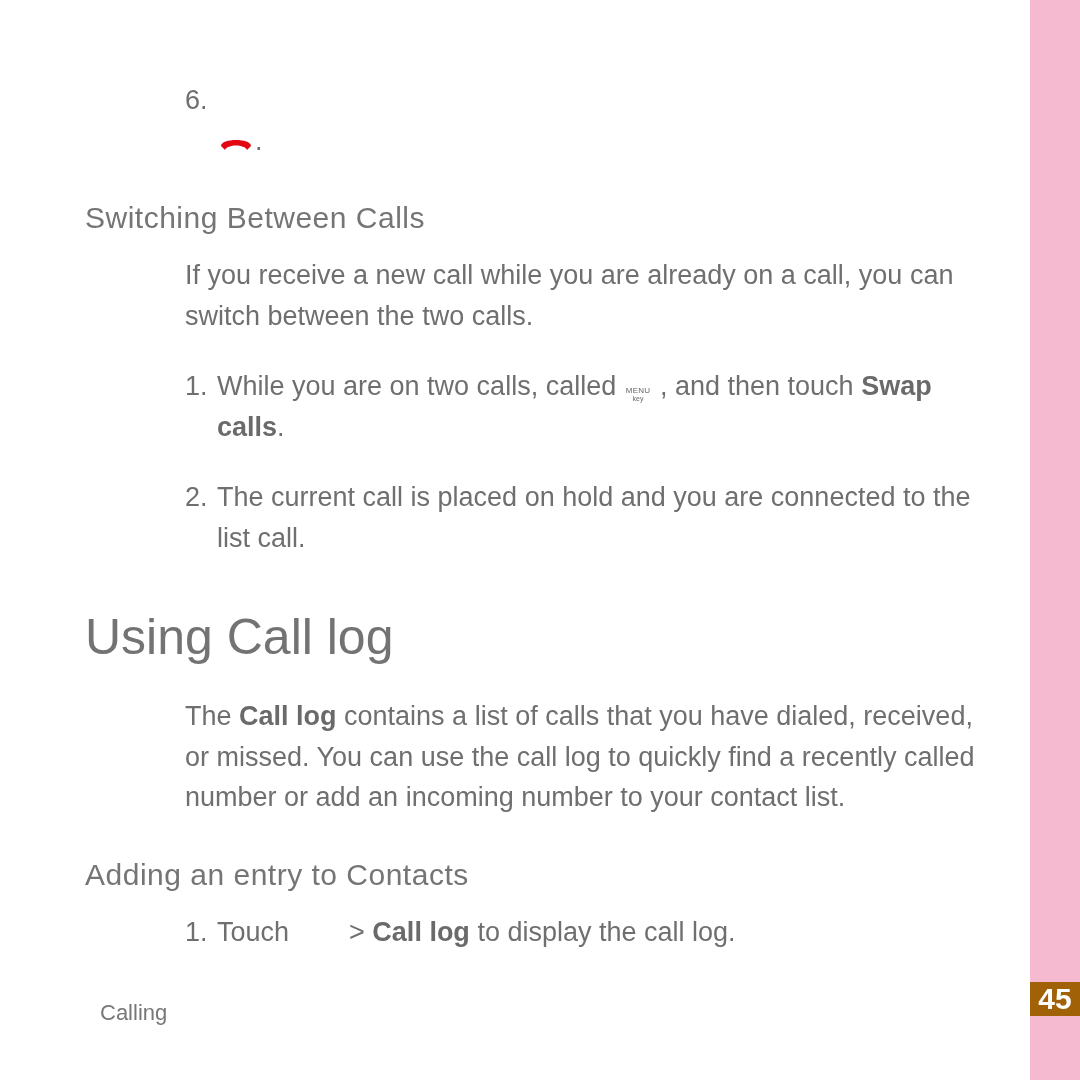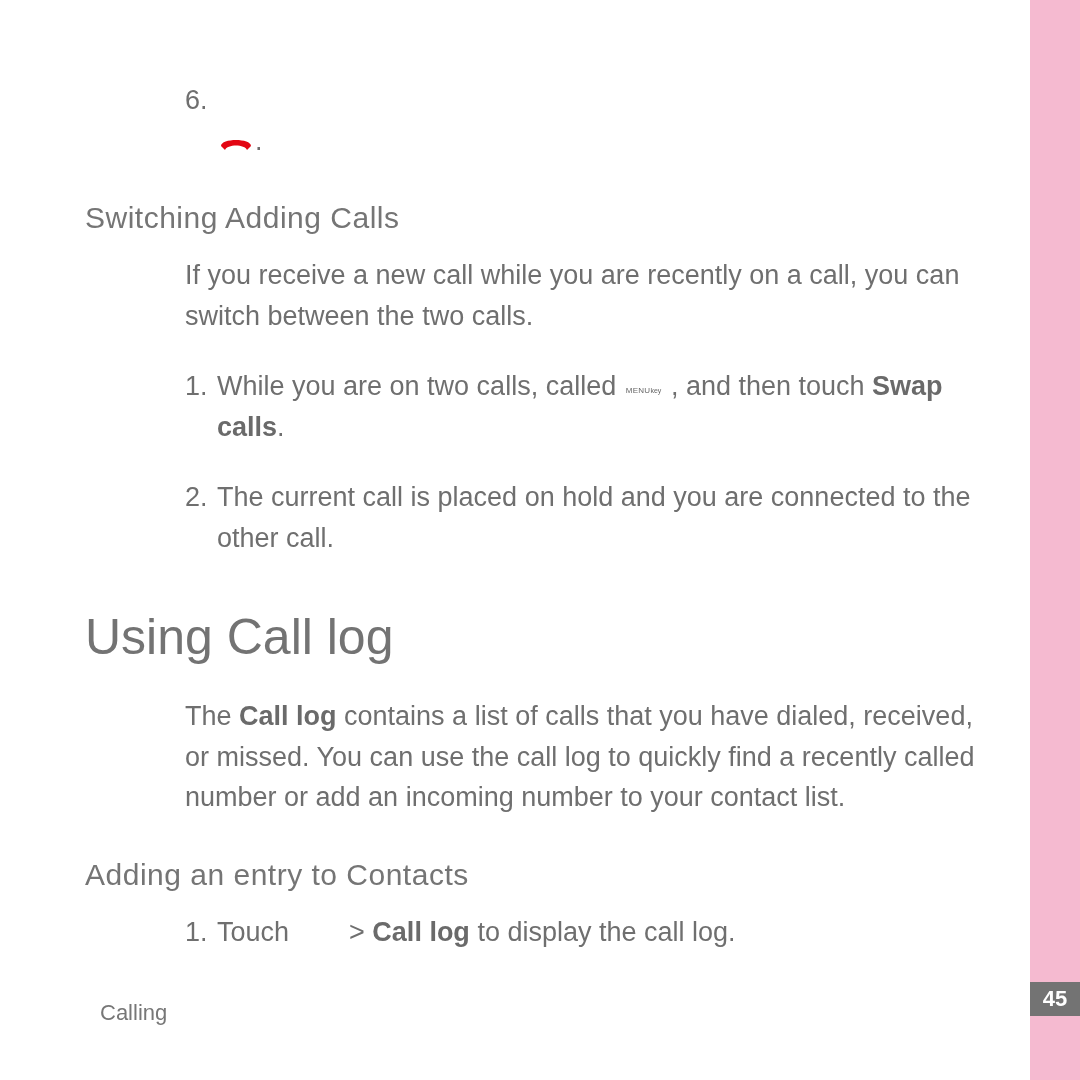--- a/index.html
+++ b/index.html
@@ -31,23 +31,23 @@
     width: 50px;
     height: 1080px;
     background: #f5bad0;
   }
   .page-num {
     position: absolute;
     right: 0;
     bottom: 64px;
     width: 50px;
     height: 34px;
-    background: #737373;
+    background: #a16207;
     color: #ffffff;
-    font-size: 22px;
+    font-size: 30px;
     font-weight: bold;
     display: flex;
     align-items: center;
     justify-content: center;
   }
   .footer-label {
     position: absolute;
     left: 100px;
     bottom: 54px;
     font-size: 22px;
@@ -88,21 +88,21 @@
     flex: 1;
   }
   .bold { font-weight: bold; color:#6a6a6a; }
   .endcall-icon {
     display: inline-block;
     vertical-align: -4px;
   }
   .endcall-icon svg { display:block; }
   .menu-key {
     display: inline-flex;
-    flex-direction: row;
+    flex-direction: column;
     align-items: center;
     justify-content: center;
     font-size: 8px;
     line-height: 8px;
     color: #666;
     vertical-align: 2px;
     padding: 0 2px;
   }
   .menu-key .l1 { font-size:8px; letter-spacing:0.3px;}
   .menu-key .l2 { font-size:7px; }
@@ -123,40 +123,40 @@
       <div class="body">
         <br>
         <span class="endcall-icon">
           <svg width="38" height="22" viewBox="0 0 38 22">
             <path d="M4 14 C 4 6, 34 6, 34 14 L 30 18 C 28 12, 10 12, 8 18 Z" fill="#e30613"></path>
           </svg>
         </span><span>.</span>
       </div>
     </div>
 
-    <div class="h2">Switching Adding Calls</div>
+    <div class="h2">Switching Between Calls</div>
 
-    <div class="para">If you receive a new call while you are recently on a call, you can switch between the two calls.</div>
+    <div class="para">If you receive a new call while you are already on a call, you can switch between the two calls.</div>
 
     <div class="numitem">
       <div class="num">1.</div>
       <div class="body">
         <span>While you are on two calls, called </span>
         <span class="menu-key">
           <span class="l1">MENU</span>
           <span class="l2">key</span>
         </span>
         <span>, and then touch </span>
         <span class="bold">Swap calls</span><span>.</span>
       </div>
     </div>
 
     <div class="numitem">
       <div class="num">2.</div>
-      <div class="body">The current call is placed on hold and you are connected to the other call.</div>
+      <div class="body">The current call is placed on hold and you are connected to the list call.</div>
     </div>
 
     <div class="h1">Using Call log</div>
 
     <div class="para">
       <span>The </span><span class="bold">Call log</span><span> contains a list of calls that you have dialed, received, or missed. You can use the call log to quickly find a recently called number or add an incoming number to your contact list.</span>
     </div>
 
     <div class="h2">Adding an entry to Contacts</div>
 

